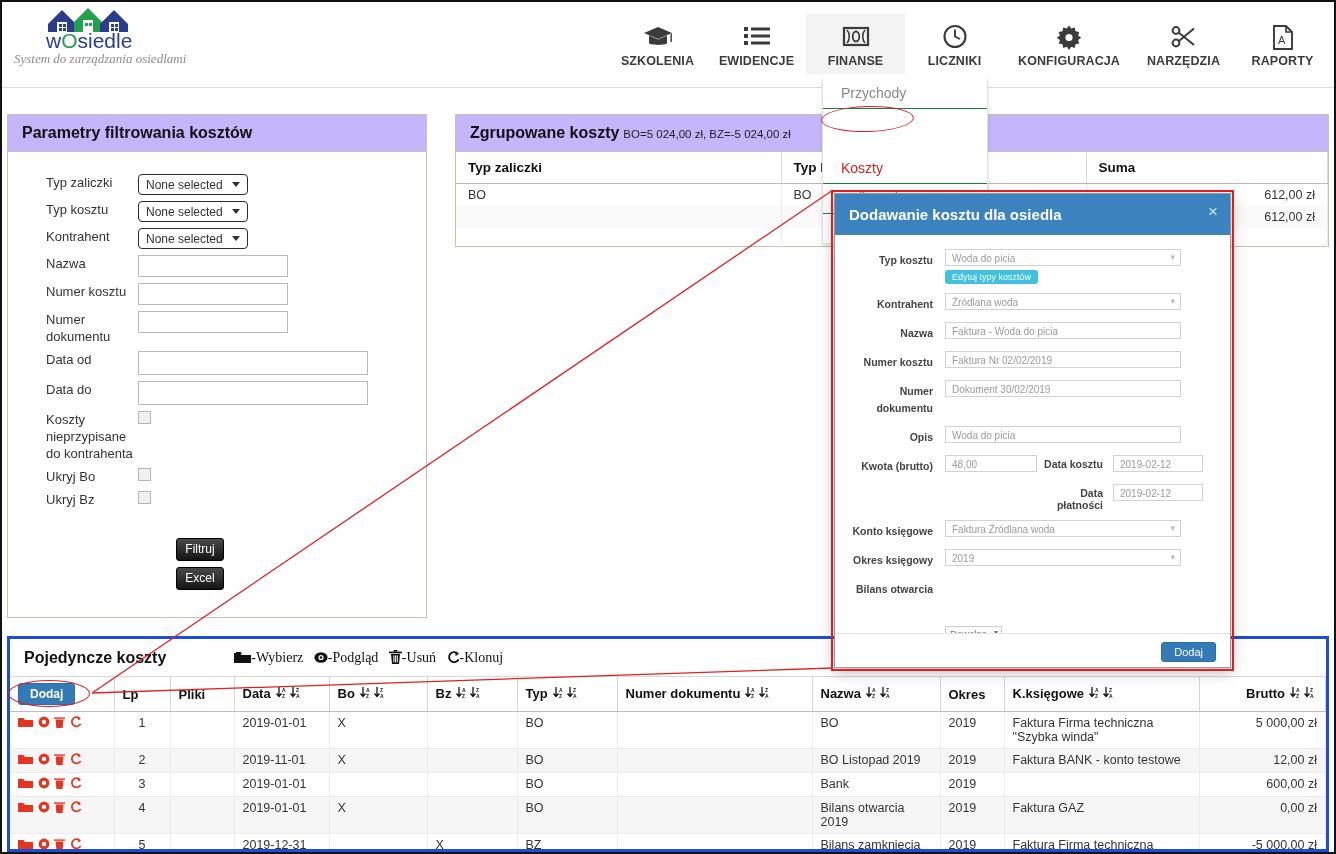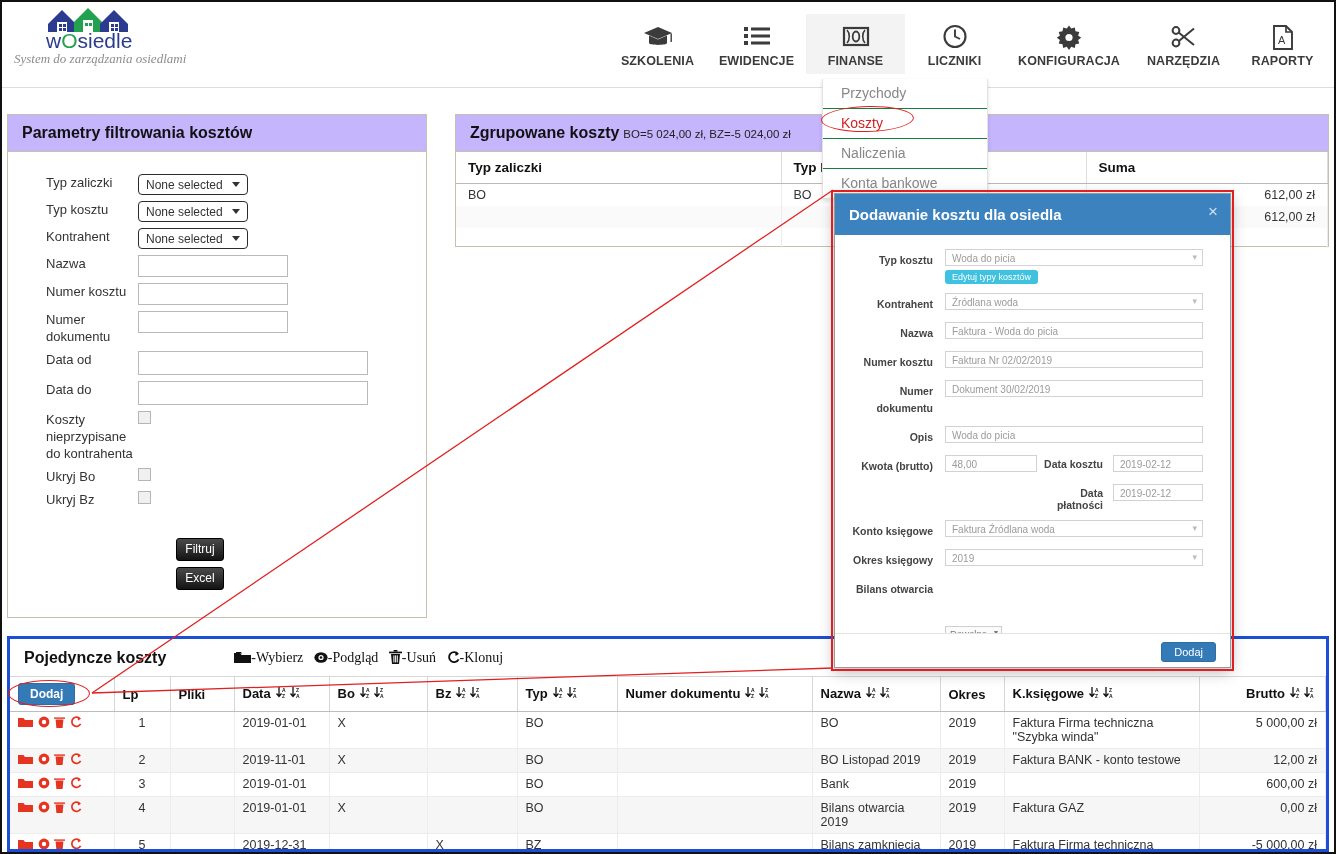--- a/index.html
+++ b/index.html
@@ -29,21 +29,21 @@
   .navlabel { font-size:12.5px; font-weight:bold; color:#3b3b3b; letter-spacing:.1px; white-space:nowrap; }
 
   
   .dropdown {
     position:absolute; left:822px; top:79px; width:166px;
     background:#fff; border:1px solid #e2e2e2; border-top:none;
     box-shadow:0 2px 4px rgba(0,0,0,.12); z-index:60;
   }
   .dd-item { padding:6px 18px 7px; font-size:14px; color:#888; border-bottom:1px solid #15803d; cursor:pointer; }
   .dd-item:last-child { border-bottom:none; }
-  .dd-item.hl { color:#d32020; }
+  .dd-item.hl { color:#d32020;margin-top:45px; }
   .ellipse-koszty {
     position:absolute; left:821px; top:106px; width:93px; height:26px;
     border:1.6px solid #e02020; border-radius:50%; z-index:61; pointer-events:none;
     transform:rotate(-1.5deg);
   }
 
   .panel { border:1px solid #c9bfae; background:#fff; }
   .panel-head { background:#c4b5fd; border-bottom:1px solid #c9bfae; padding:9px 14px; }
   .panel-title { font-size:16px; font-weight:bold; color:#111; }
   .panel-sub { font-size:11.5px; font-weight:normal; color:#222; margin-left:4px; }
@@ -116,21 +116,21 @@
   }
   .modal-outline { position:absolute; left:831px; top:190px; width:403px; height:481px; border:2px solid #e02020; z-index:101; pointer-events:none; }
   .modal-head { background:#3c82be; color:#fff; padding:12px 14px; position:relative; }
   .modal-title { font-size:15px; font-weight:bold; }
   .modal-x { position:absolute; right:12px; top:8px; color:#cfe2f2; font-size:17px; cursor:pointer; }
   .modal-body { padding:14px 14px 6px; height:398px; overflow:hidden; }
   .mrow { display:flex; align-items:flex-start; margin-bottom:9px; }
   .mlabel { width:96px; text-align:right; padding-right:12px; font-size:10.5px; font-weight:bold; color:#444; line-height:17px; padding-top:3px; }
   .mctl { flex:1; }
   .msel, .mtxt {
-    width:258px; height:17px; border:1px solid #d2d2d2; background:#fff;
+    width:236px; height:17px; border:1px solid #d2d2d2; background:#fff;
     font-size:10px; color:#9b9b9b; padding:1px 6px; line-height:15px; position:relative;
   }
   .msel:after { content:"▾"; position:absolute; right:5px; top:0px; color:#bbb; font-size:9px; }
   .mtxt.short { width:92px; }
   .mtxt.date { width:90px; }
   .cyanbtn { display:inline-block; background:#3fc1e0; color:#fff; font-size:9px; padding:2px 7px; border-radius:3px; margin-top:4px; cursor:pointer; }
   .minisel {
     display:inline-block; border:1px solid #cfcfcf; background:#fbfbfb;
     font-size:9.5px; color:#777; padding:1px 14px 1px 4px; position:relative; height:14px; line-height:12px;margin-top:48px;
   }

